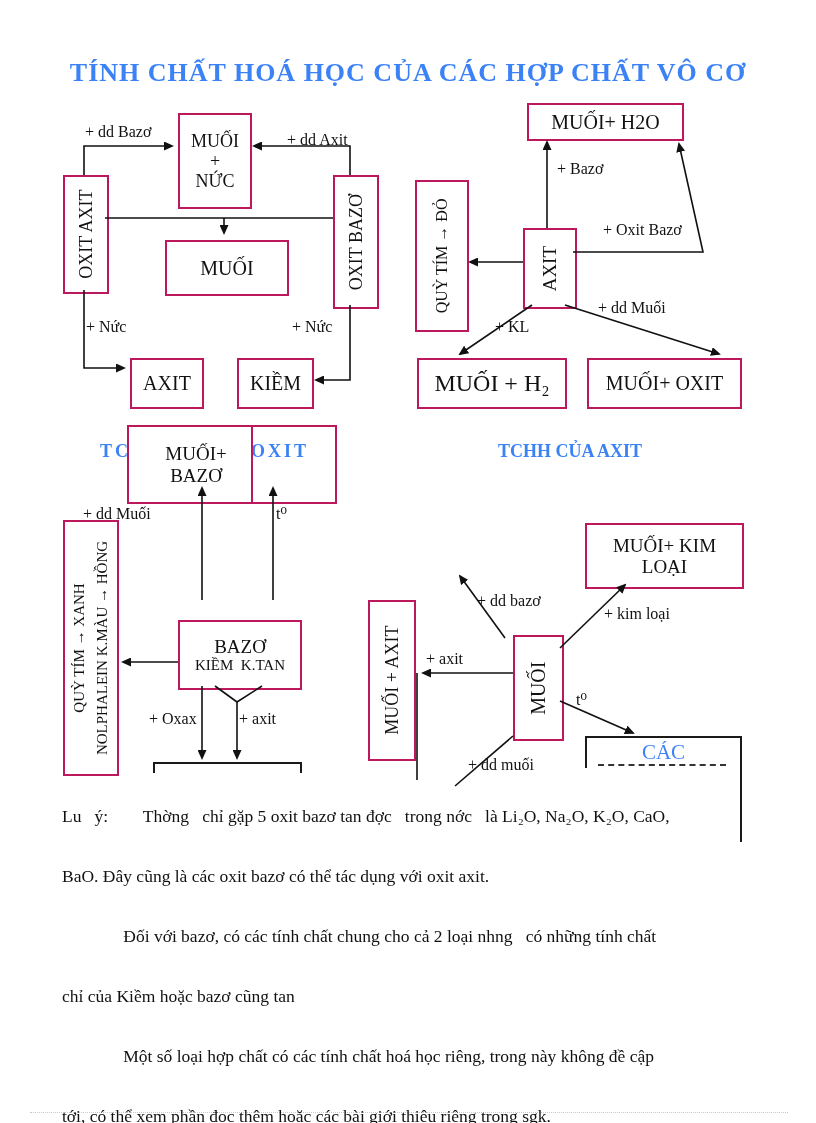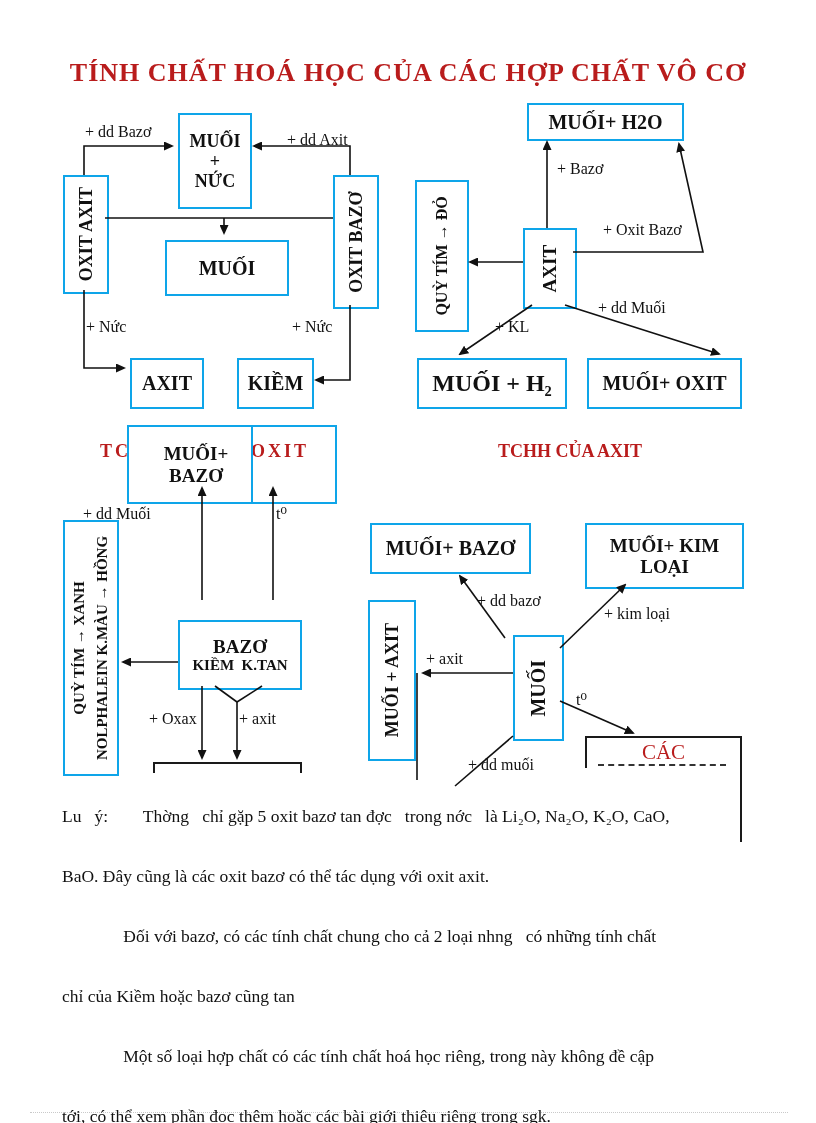--- a/index.html
+++ b/index.html
@@ -1,23 +1,23 @@
 <!DOCTYPE html>
 <html><head>
 <meta charset="utf-8">
 <style>
   html,body{margin:0;padding:0;background:#fff;}
   #page{position:relative;width:816px;height:1123px;background:#ffffff;overflow:hidden;
         font-family:"Liberation Serif","DejaVu Serif",serif;color:#111;}
-  .box{position:absolute;border:2px solid #0ea5e9;background:#fff;display:flex;
-       align-items:center;justify-content:center;text-align:center;font-weight:bold;
+  .box{position:absolute;border:2px solid #be185d;background:#fff;display:flex;
+       align-items:center;justify-content:center;text-align:center;font-weight:normal;
        color:#111;z-index:2;line-height:1.12;}
   .vrot{transform:rotate(-90deg);white-space:nowrap;text-align:center;}
   .lbl{position:absolute;font-size:16px;color:#111;white-space:pre;z-index:7;}
-  .heading{position:absolute;font-weight:bold;font-size:18px;color:#b91c1c;white-space:pre;}
+  .heading{position:absolute;font-weight:bold;font-size:18px;color:#3b82f6;white-space:pre;}
   #connector-svg{position:absolute;left:0;top:0;z-index:6;pointer-events:none;}
   #note{position:absolute;left:62px;top:766px;width:696px;font-size:17.5px;
         line-height:20px;z-index:4;white-space:pre-wrap;}
   .frag{position:absolute;background:transparent;z-index:1;}
   #bottom-dots{position:absolute;left:30px;top:1112px;width:758px;border-top:1px dotted #c9c9c9;z-index:1;}
 </style>
 </head>
 <body>
 
 <div id="page">
@@ -92,23 +92,20 @@
     <div>
       <div style="font-size:19px;">BAZƠ</div>
       <div style="font-size:15px;white-space:pre;text-align:right;">KIỀM  K.TAN</div>
     </div>
   </div>
   <div class="lbl" style="left:149px;top:710px;">+ Oxax</div>
   <div class="lbl" style="left:239px;top:710px;">+ axit</div>
 
   <div class="frag" style="left:153px;top:762px;width:145px;height:9px;border-top:2px solid #1a1a1a;border-left:2px solid #1a1a1a;border-right:2px solid #1a1a1a;"></div>
 
-  <div class="box" style="left:370px;top:523px;width:157px;height:47px;font-size:20px;">
-    <span>MUỐI+ BAZƠ</span>
-  </div>
   <div class="box" style="left:585px;top:523px;width:155px;height:62px;font-size:19px;">
     <div>
       <div>MUỐI+ KIM</div>
       <div>LOẠI</div>
     </div>
   </div>
   <div class="box" style="left:368px;top:600px;width:44px;height:157px;font-size:18px;">
     <span class="vrot">MUỐI + AXIT</span>
   </div>
   <div class="box" style="left:513px;top:635px;width:47px;height:102px;font-size:20px;">

